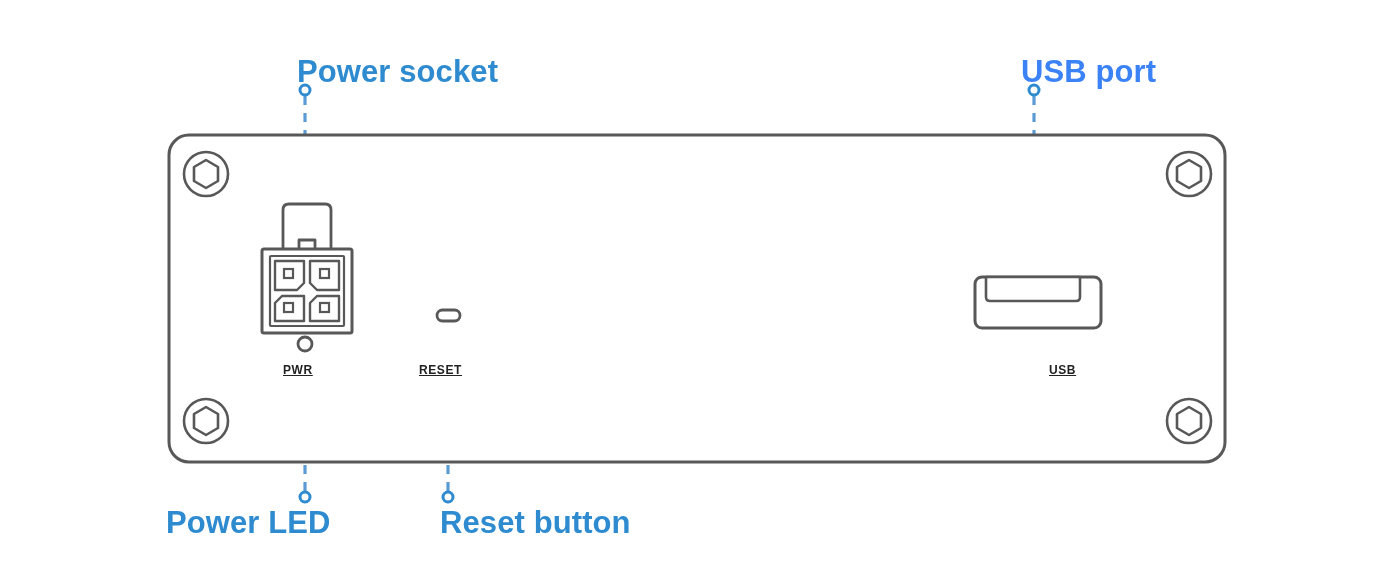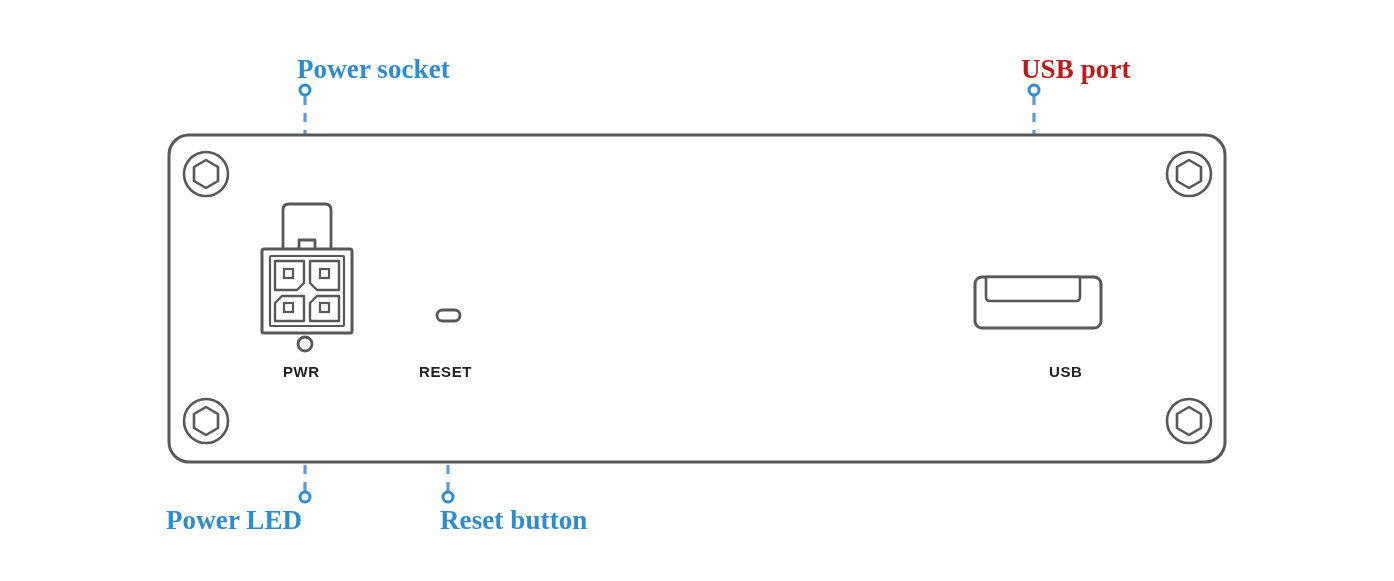--- a/index.html
+++ b/index.html
@@ -5,35 +5,36 @@
   html,body{margin:0;padding:0;background:#ffffff;}
   body{
     width:1394px;height:581px;
     font-family:"Liberation Sans", sans-serif;
     overflow:hidden;position:relative;
   }
   #stage{position:absolute;left:0;top:0;width:1394px;height:581px;}
   svg.layer{position:absolute;left:0;top:0;width:1394px;height:581px;display:block;}
   .callout-label{
     position:absolute;
-    font-family:Liberation Serif, serif;
+    font-family:Liberation Sans, sans-serif;
     font-weight:bold;
-    font-size:27px;
+    font-size:31px;
     letter-spacing:0.1px;
     white-space:nowrap;
     line-height:1;
   }
   .silk-label{
     position:absolute;
     font-family:"Liberation Sans", sans-serif;
     font-weight:bold;
-    font-size:15px;
+    font-size:12px;
     letter-spacing:0.6px;
     white-space:nowrap;
     line-height:1;
+    text-decoration:underline;
   }
   #lbl-power-socket{left:297px;top:56px;}
   #lbl-usb-port{left:1021px;top:56px;}
   #lbl-power-led{left:166px;top:507px;}
   #lbl-reset-button{left:440px;top:507px;}
   #lbl-pwr{left:283px;top:364px;}
   #lbl-reset{left:419px;top:364px;text-align:right;}
   #lbl-usb{left:1013px;top:364px;}
 </style>
 </head>
@@ -104,21 +105,21 @@
 
     <g>
       <rect x="975" y="277" width="126" height="51" rx="7" ry="7" fill="#ffffff" stroke="#585858" stroke-width="3"></rect>
       <path d="M986,277 L1080,277 L1080,297 Q1080,301 1076,301 L990,301 Q986,301 986,297 Z" fill="#ffffff" stroke="#585858" stroke-width="2.6" stroke-linejoin="round"></path>
     </g>
 
   </svg>
 
   <div class="callout-label" id="lbl-power-socket" style="color:#2E8BD0;">Power socket</div>
 
-  <div class="callout-label" id="lbl-usb-port" style="color:#b91c1c;">USB port</div>
+  <div class="callout-label" id="lbl-usb-port" style="color:#3b82f6;">USB port</div>
 
   <div class="callout-label" id="lbl-reset-button" style="color:#2E8BD0;">Reset button</div>
 
   <div class="callout-label" id="lbl-power-led" style="color:#2E8BD0;">Power LED</div>
 
   <div class="silk-label" id="lbl-pwr" style="color:#222222;">PWR</div>
 
   <div class="silk-label" id="lbl-reset" style="color:#222222;">RESET</div>
 
   <div class="silk-label" id="lbl-usb" style="color:#222222;margin-left:36px;">USB</div>

